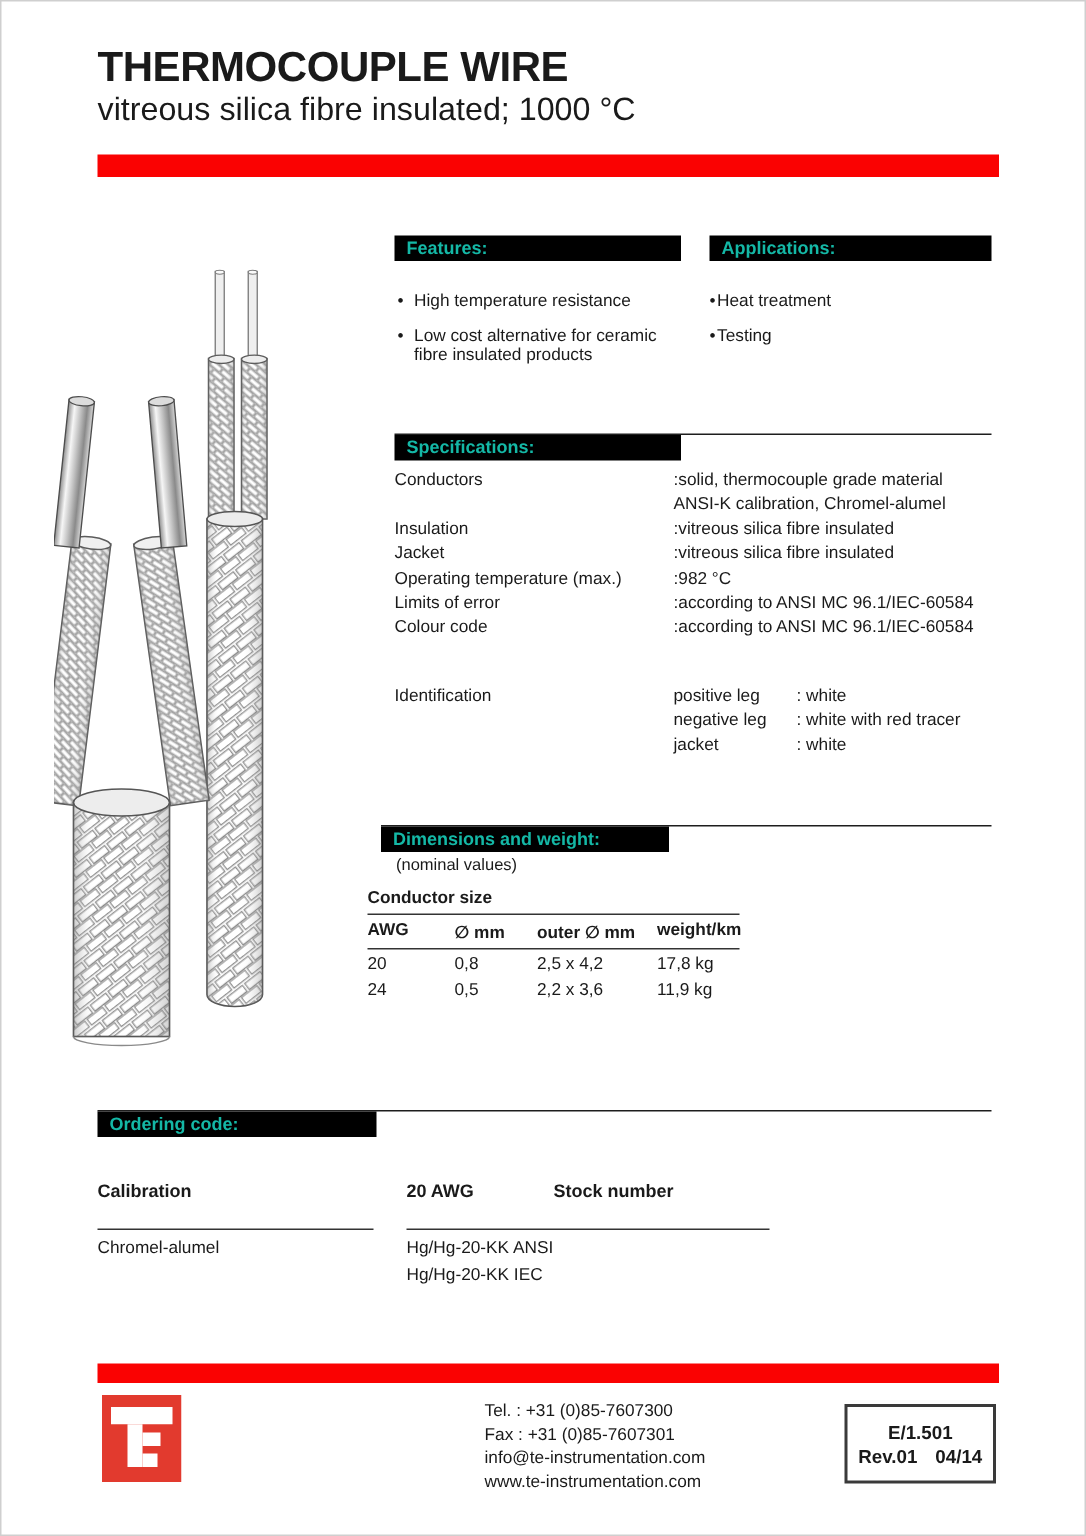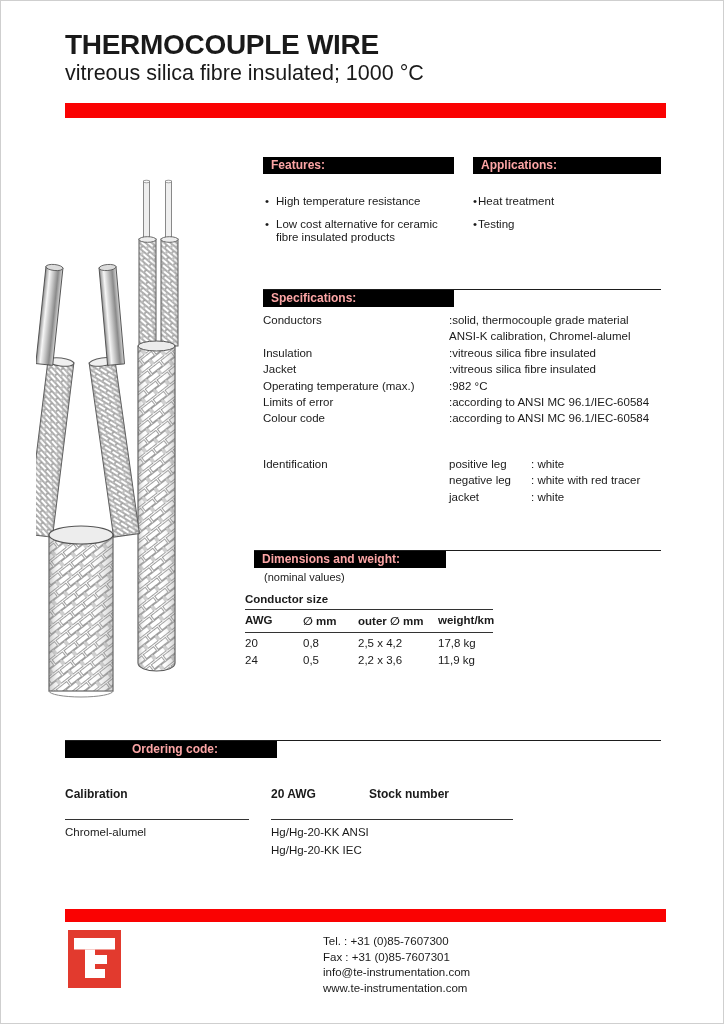--- a/index.html
+++ b/index.html
@@ -12,21 +12,21 @@
   body{font-family:"Liberation Sans","DejaVu Sans",sans-serif;color:var(--ink);}
   .page{
     position:relative;width:724px;height:1024px;background:#fff;
     border:1px solid #cfcfcf;overflow:hidden;
   }
   
   .title{position:absolute;left:64px;top:28px;font-size:28px;font-weight:bold;letter-spacing:-0.3px;}
   .subtitle{position:absolute;left:64px;top:60px;font-size:21.5px;}
   .redbar-top{position:absolute;left:64px;top:102px;width:601px;height:15px;background:var(--accent-red);}
   
-  .hdr-bar{position:absolute;height:17px;line-height:17px;background:#000;color:#fca5a5;
+  .hdr-bar{position:absolute;height:17px;line-height:17px;background:#000;color:#14b8a6;
            font-size:12px;font-weight:bold;padding-left:8px;}
   .hline{position:absolute;height:0;border-top:1.5px solid #1d1d1d;}
   
   .blist{position:absolute;list-style:none;font-size:11.5px;line-height:13.5px;}
   .blist li{display:flex;margin-bottom:9px;}
   .blist li .btxt{display:block;}
   .blist.features{left:264px;top:194px;width:186px;}
   .blist.apps{left:472px;top:194px;width:186px;}
   .blist .bullet{flex:0 0 auto;}
   .blist.features .bullet{margin-right:7px;}
@@ -245,21 +245,21 @@
     </div>
     <div class="crow data">
       <span>24</span>
       <span>0,5</span>
       <span>2,2 x 3,6</span>
       <span>11,9 kg</span>
     </div>
   </div>
 
   <div class="hline" style="left:64px;top:739px;width:596px;"></div>
-  <div class="hdr-bar" style="left:64px;top:740px;width:212px;text-align:center;">Ordering code:</div>
+  <div class="hdr-bar" style="left:64px;top:740px;width:186px;">Ordering code:</div>
 
   <div class="ocol1">
     <div class="ocol-head">Calibration</div>
     <div class="ocol-val">Chromel-alumel</div>
   </div>
   <div class="ocol2">
     <div class="ocol-head">
       <span>20 AWG</span>
       <span>Stock number</span>
     </div>
@@ -279,14 +279,21 @@
     </svg>
   </div>
 
   <div class="contact">
     <div>Tel. : +31 (0)85-7607300</div>
     <div>Fax : +31 (0)85-7607301</div>
     <div>info@te-instrumentation.com</div>
     <div>www.te-instrumentation.com</div>
   </div>
 
+  <div class="revbox">
+    <div>E/1.501</div>
+    <div class="revline">
+      <span>Rev.01</span>
+      <span>04/14</span>
+    </div>
+  </div>
 
 </div>
 
 </body></html>

